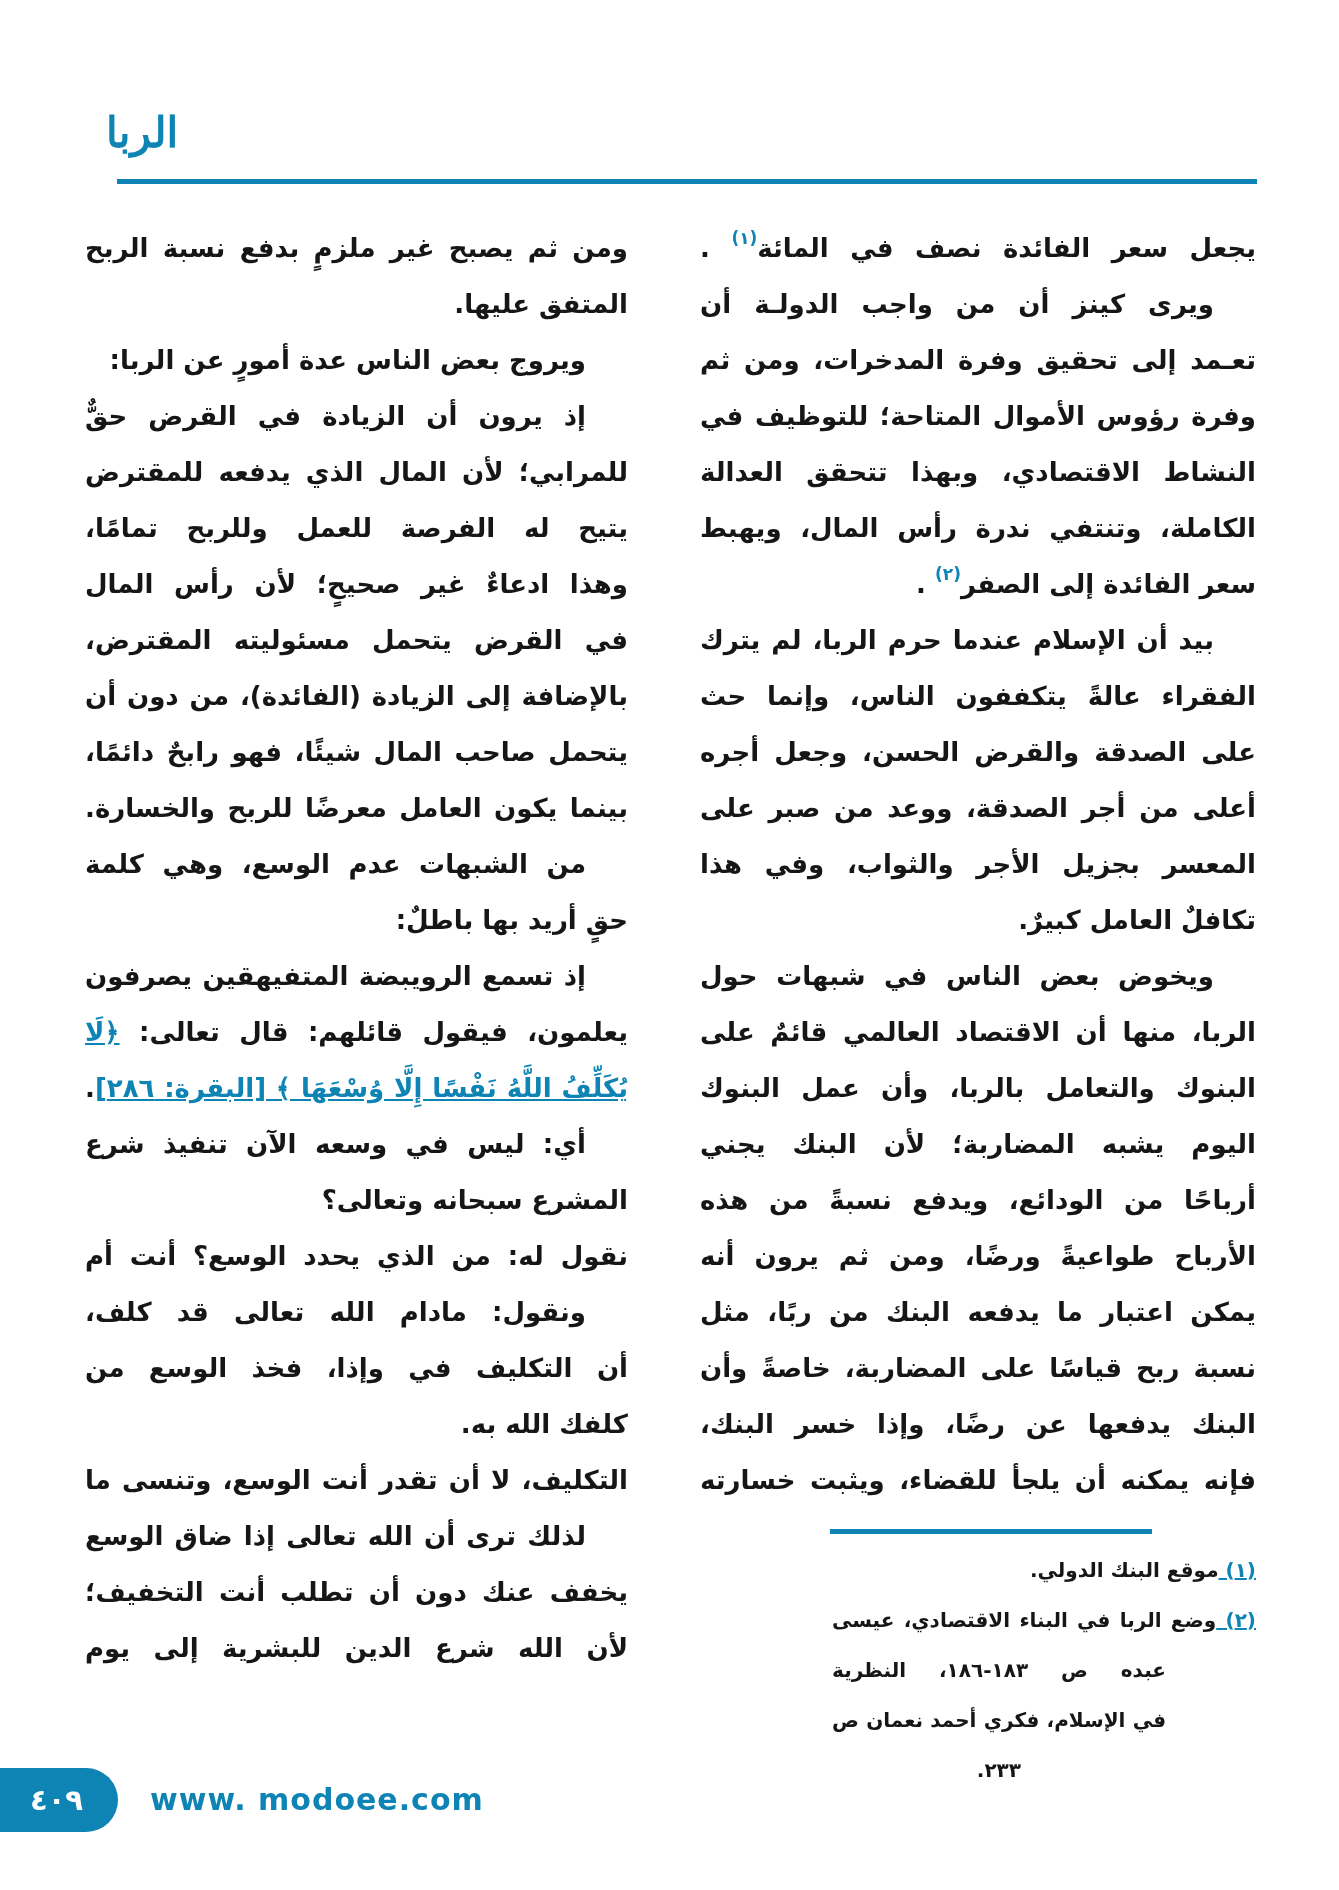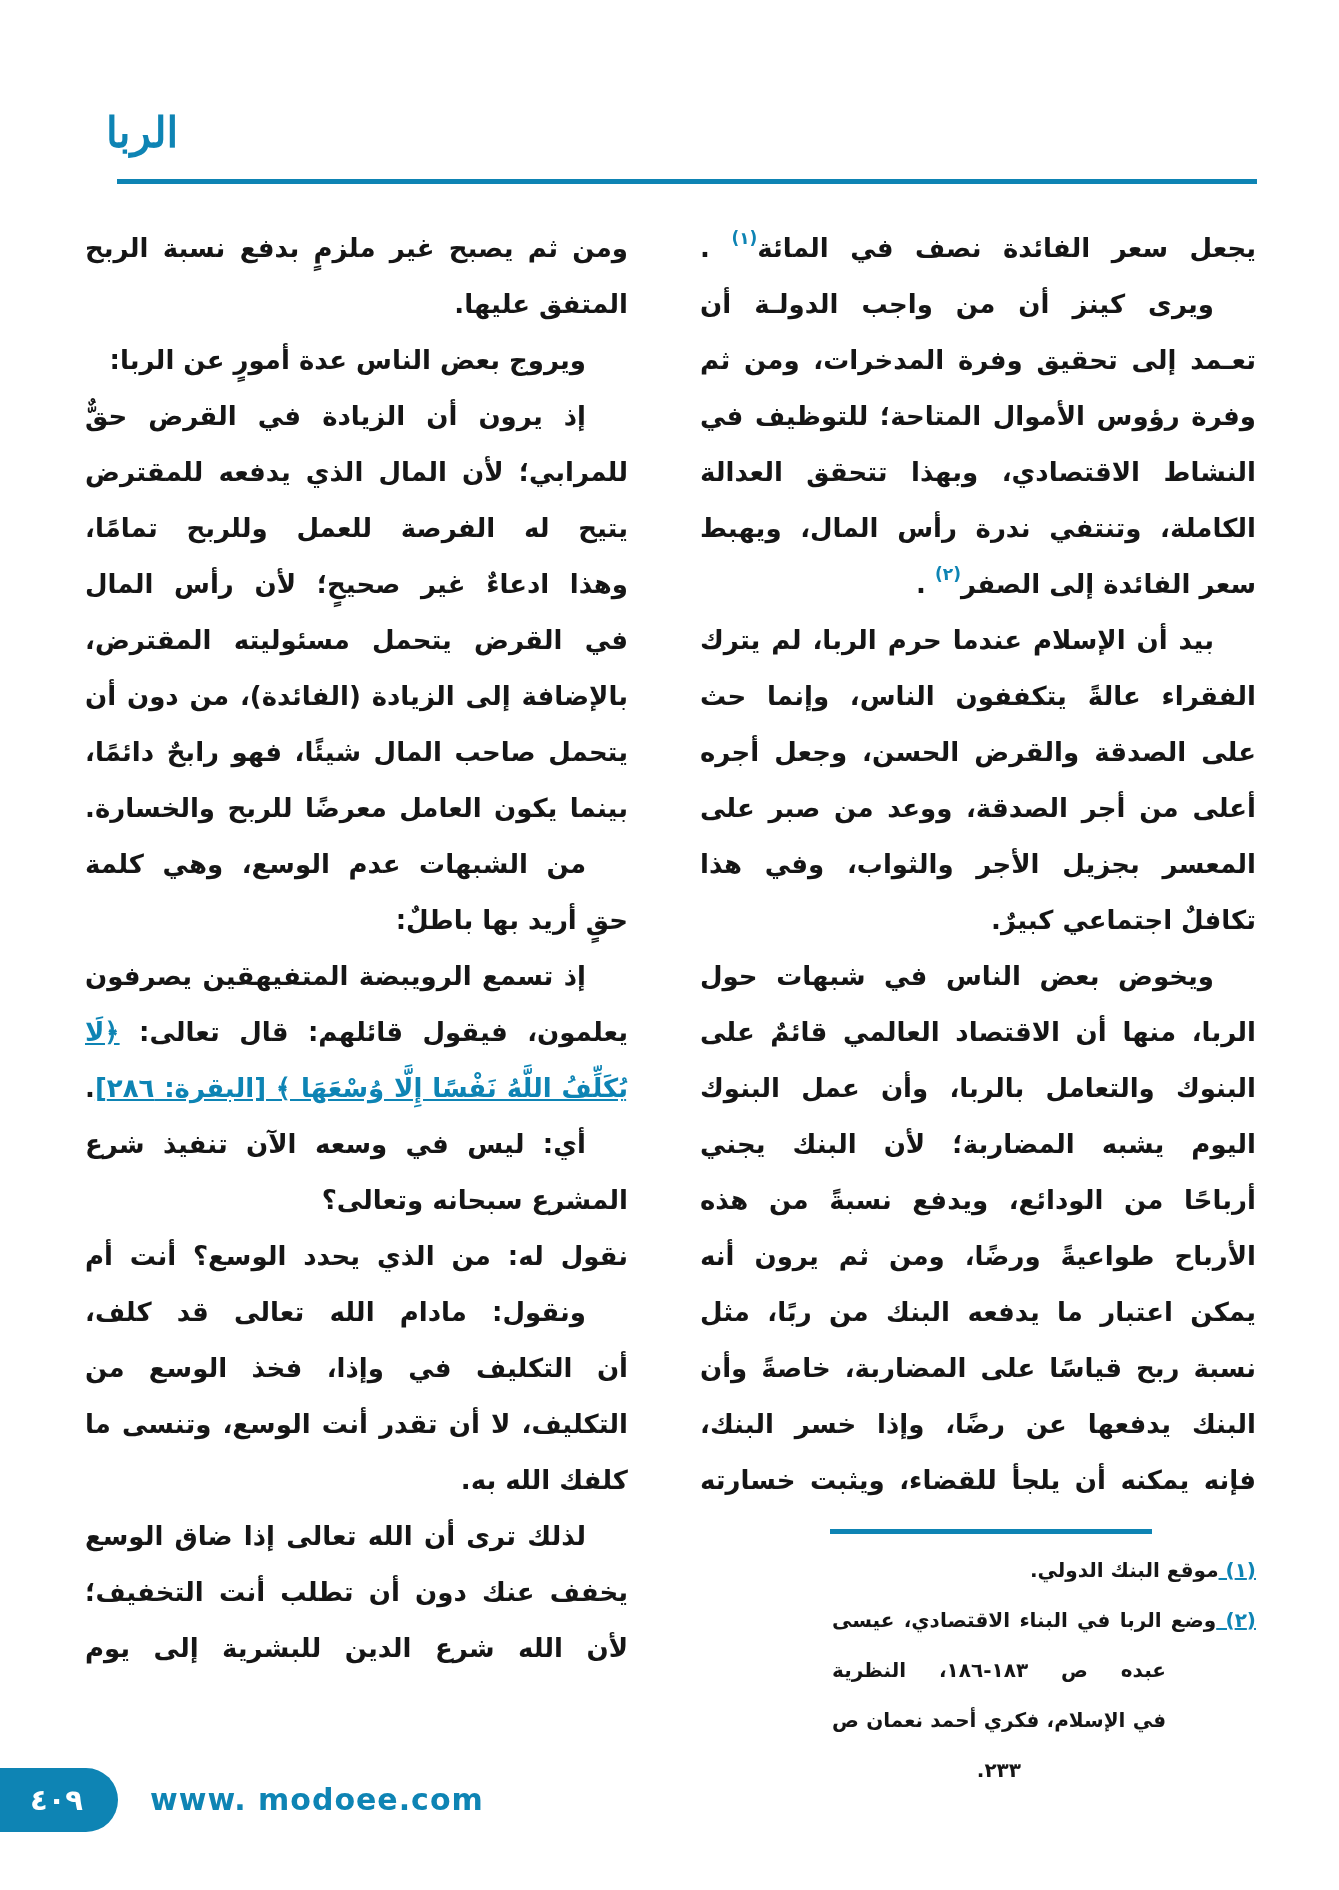--- a/index.html
+++ b/index.html
@@ -73,21 +73,21 @@
       <div class="line"><span>تعـمد إلى تحقيق وفرة المدخرات، ومن ثم</span></div>
       <div class="line"><span>وفرة رؤوس الأموال المتاحة؛ للتوظيف في</span></div>
       <div class="line"><span>النشاط الاقتصادي، وبهذا تتحقق العدالة</span></div>
       <div class="line"><span>الكاملة، وتنتفي ندرة رأس المال، ويهبط</span></div>
       <div class="line start"><span>سعر الفائدة إلى الصفر</span><span class="sup">(٢)</span><span> .</span></div>
       <div class="line indent"><span>بيد أن الإسلام عندما حرم الربا، لم يترك</span></div>
       <div class="line"><span>الفقراء عالةً يتكففون الناس، وإنما حث</span></div>
       <div class="line"><span>على الصدقة والقرض الحسن، وجعل أجره</span></div>
       <div class="line"><span>أعلى من أجر الصدقة، ووعد من صبر على</span></div>
       <div class="line"><span>المعسر بجزيل الأجر والثواب، وفي هذا</span></div>
-      <div class="line start"><span>تكافلٌ اجتماعي كبيرٌ.</span></div>
+      <div class="line start"><span>تكافلٌ العامل كبيرٌ.</span></div>
       <div class="line indent"><span>ويخوض بعض الناس في شبهات حول</span></div>
       <div class="line"><span>الربا، منها أن الاقتصاد العالمي قائمٌ على</span></div>
       <div class="line"><span>البنوك والتعامل بالربا، وأن عمل البنوك</span></div>
       <div class="line"><span>اليوم يشبه المضاربة؛ لأن البنك يجني</span></div>
       <div class="line"><span>أرباحًا من الودائع، ويدفع نسبةً من هذه</span></div>
       <div class="line"><span>الأرباح طواعيةً ورضًا، ومن ثم يرون أنه</span></div>
       <div class="line"><span>يمكن اعتبار ما يدفعه البنك من ربًا، مثل</span></div>
       <div class="line"><span>نسبة ربح قياسًا على المضاربة، خاصةً وأن</span></div>
       <div class="line"><span>البنك يدفعها عن رضًا، وإذا خسر البنك،</span></div>
       <div class="line"><span>فإنه يمكنه أن يلجأ للقضاء، ويثبت خسارته</span></div>
@@ -107,22 +107,22 @@
       <div class="line indent"><span>من الشبهات عدم الوسع، وهي كلمة</span></div>
       <div class="line start"><span>حقٍ أريد بها باطلٌ:</span></div>
       <div class="line indent"><span>إذ تسمع الرويبضة المتفيهقين يصرفون</span></div>
       <div class="line"><span>يعلمون، فيقول قائلهم: قال تعالى: </span><span class="accent">﴿لَا</span></div>
       <div class="line"><span class="accent">يُكَلِّفُ اللَّهُ نَفْسًا إِلَّا وُسْعَهَا ﴾ </span><span class="accent">[البقرة: ٢٨٦]</span><span>.</span></div>
       <div class="line indent"><span>أي: ليس في وسعه الآن تنفيذ شرع الله،</span></div>
       <div class="line start"><span>المشرع سبحانه وتعالى؟</span></div>
       <div class="line"><span>نقول له: من الذي يحدد الوسع؟ أنت أم</span></div>
       <div class="line indent"><span>ونقول: مادام الله تعالى قد كلف، فاعلم</span></div>
       <div class="line"><span>أن التكليف في وإذا، فخذ الوسع من</span></div>
+      <div class="line start"><span>كلفك الله به.</span></div>
       <div class="line"><span>التكليف، لا أن تقدر أنت الوسع، وتنسى ما</span></div>
-      <div class="line start"><span>كلفك الله به.</span></div>
       <div class="line indent"><span>لذلك ترى أن الله تعالى إذا ضاق الوسع</span></div>
       <div class="line"><span>يخفف عنك دون أن تطلب أنت التخفيف؛</span></div>
       <div class="line"><span>لأن الله شرع الدين للبشرية إلى يوم القيامة،</span></div>
     </div>
 
   <div class="fn-sep"></div>
   <div class="footnotes" id="footnotes">
       <div class="line start"><span class="accent">(١) </span><span>موقع البنك الدولي.</span></div>
       <div class="line"><span class="accent">(٢) </span><span>وضع الربا في البناء الاقتصادي، عيسى</span></div>
       <div class="line" style="padding-right: 90px;"><span>عبده ص ١٨٣-١٨٦، النظرية الاقتصادية</span></div>

